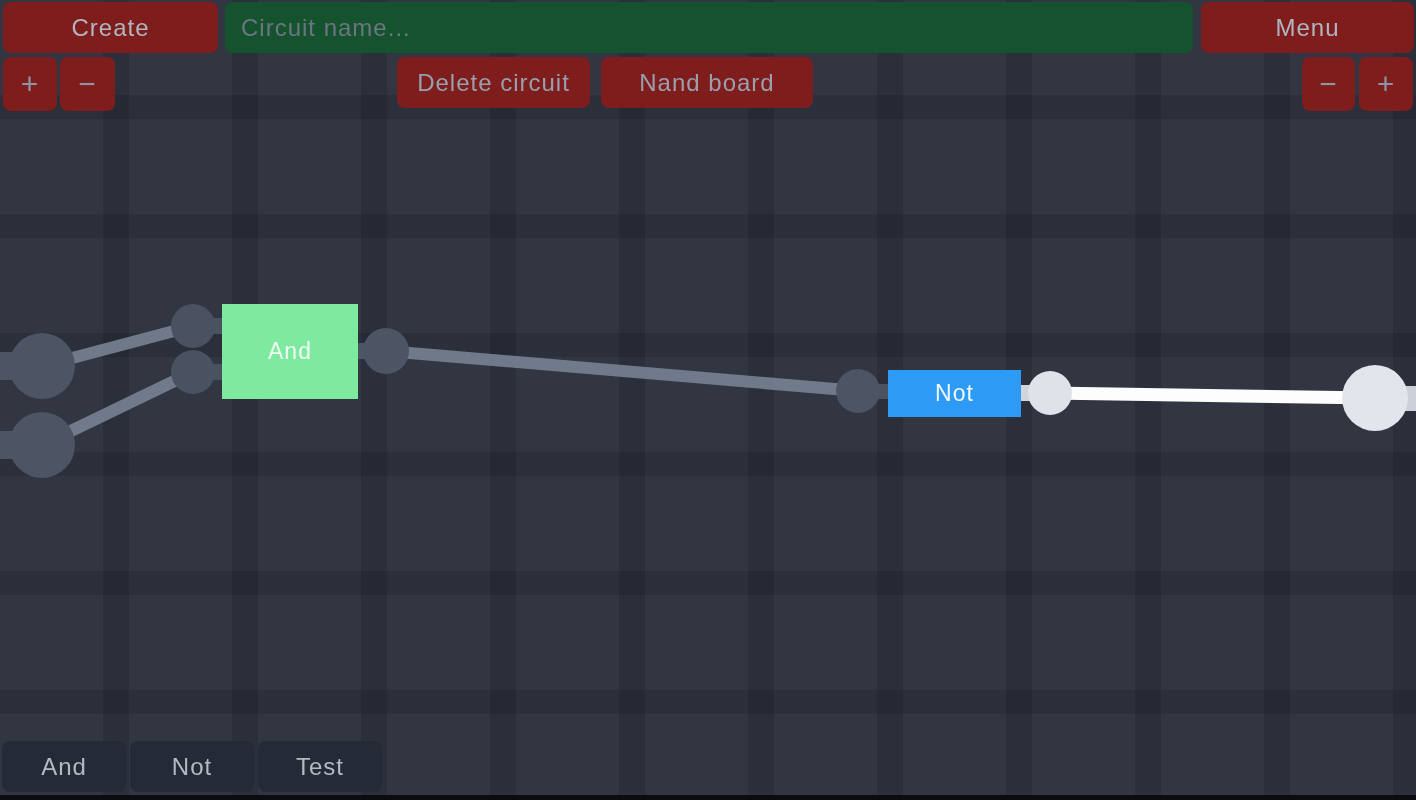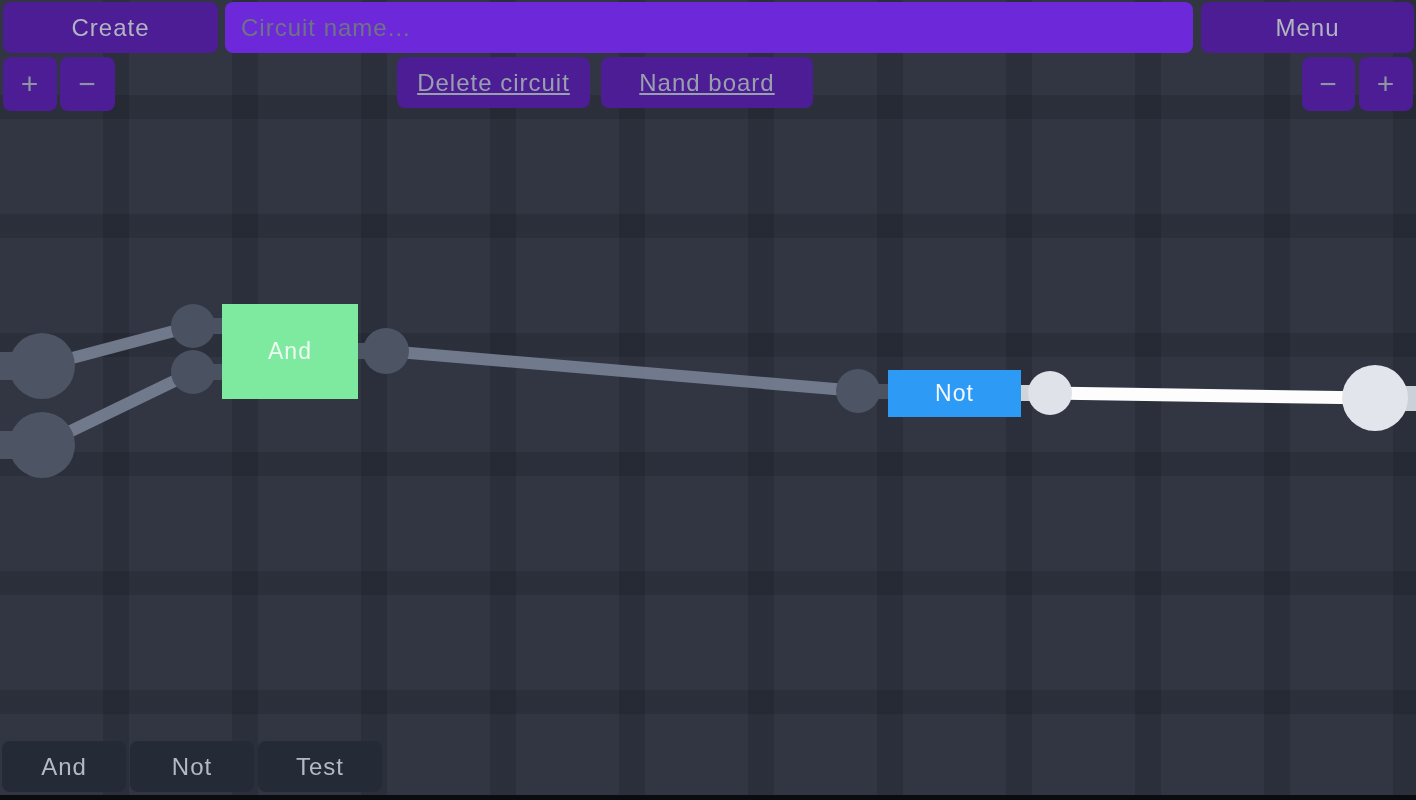--- a/index.html
+++ b/index.html
@@ -17,32 +17,32 @@
       repeating-linear-gradient(to bottom, rgba(255,255,255,0.018) 0 95px,  rgba(0,0,0,0.055) 95px 119px);
   }
   #wire-layer{position:absolute;left:0;top:0;z-index:1;}
   #gate-layer{position:absolute;inset:0;z-index:2;pointer-events:none;}
   .gate{
     position:absolute;display:flex;align-items:center;justify-content:center;
     font-size:23px;font-weight:400;letter-spacing:1px;pointer-events:auto;cursor:pointer;
   }
   
   .btn{
-    position:absolute;z-index:3;background:#4c1d95;border-radius:8px;
+    position:absolute;z-index:3;background:#7f1d1d;border-radius:8px;
     display:flex;align-items:center;justify-content:center;
     color:#b0b6c1;font-size:24px;font-weight:300;letter-spacing:1px;cursor:pointer;
     user-select:none;
   }
-  .btn.dim{color:#99a0ad;text-decoration:underline;}
+  .btn.dim{color:#99a0ad;}
   .btn.small{font-size:30px;color:#8d94a2;font-weight:300;}
   #create-btn{left:3px;top:2px;width:215px;height:51px;}
   #menu-btn{left:1201px;top:2px;width:213px;height:51px;}
   #circuit-name{
     position:absolute;z-index:3;left:225px;top:2px;width:968px;height:51px;
-    background:#6d28d9;border:none;border-radius:8px;box-sizing:border-box;
+    background:#14532d;border:none;border-radius:8px;box-sizing:border-box;
     padding:0 16px;color:#aab0bc;font-size:24px;font-weight:300;letter-spacing:1px;
     font-family:"Liberation Sans", sans-serif;outline:none;
   }
   #circuit-name::placeholder{color:#6d7585;opacity:1;}
   #zoom-in-left{left:3px;top:57px;width:54px;height:54px;}
   #zoom-out-left{left:60px;top:57px;width:55px;height:54px;}
   #delete-btn{left:397px;top:57px;width:193px;height:51px;}
   #clear-btn{left:601px;top:57px;width:212px;height:51px;}
   #open-btn{left:822px;top:57px;width:206px;height:51px;}
   #zoom-out-right{left:1302px;top:57px;width:53px;height:54px;}

